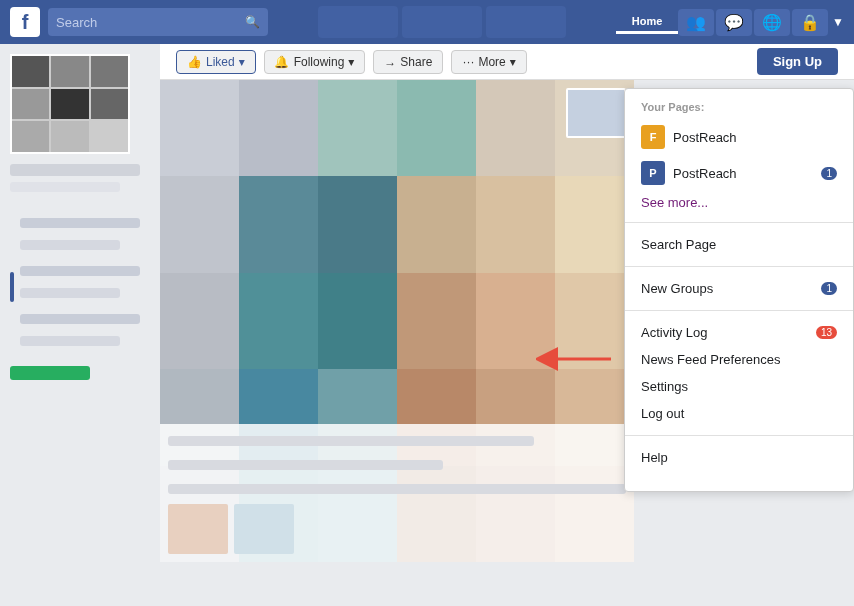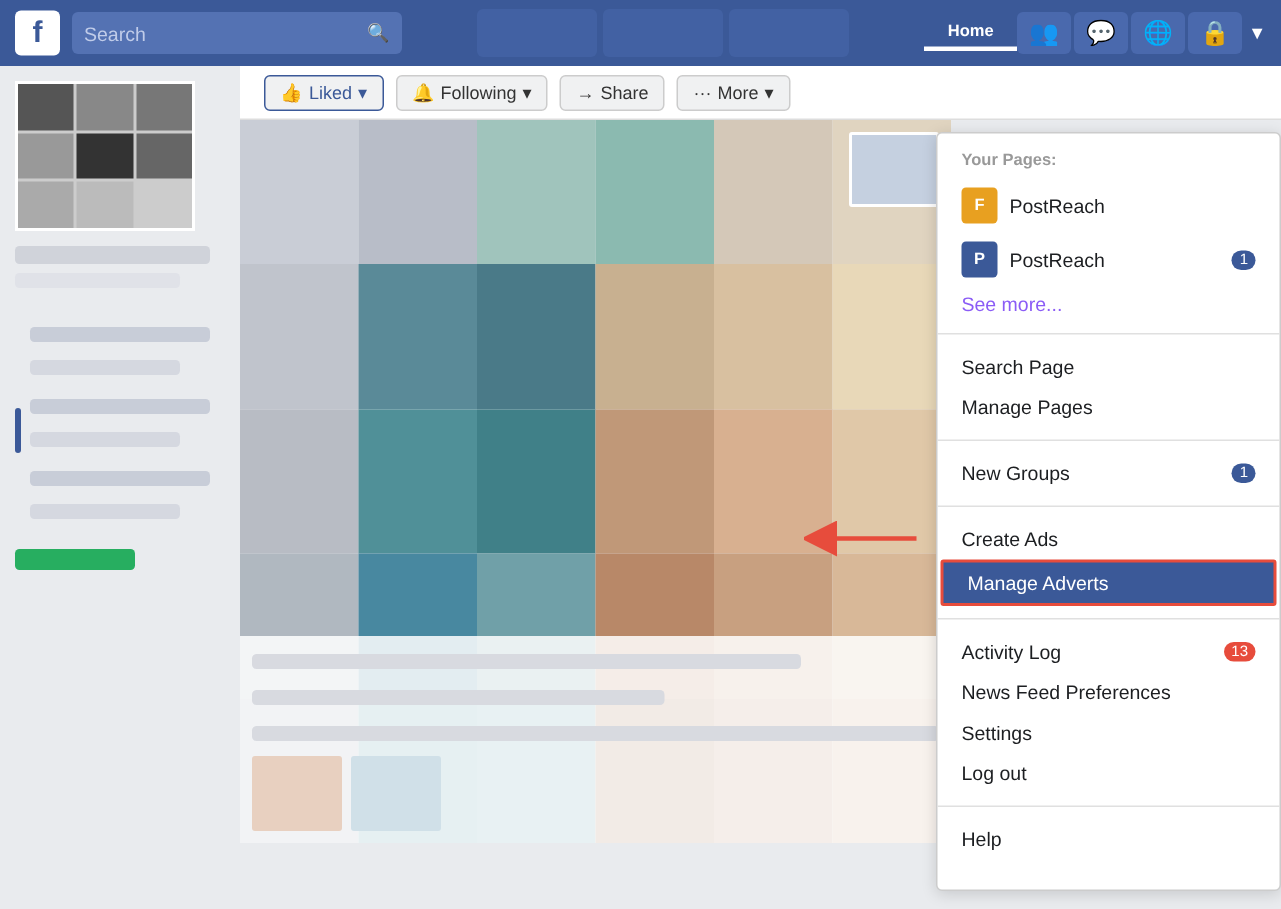--- a/index.html
+++ b/index.html
@@ -328,21 +328,21 @@
       border-radius: 8px;
       padding: 1px 5px;
       margin-left: auto;
     }
     .dropdown-badge.red {
       background: #e74c3c;
     }
     .see-more-link {
       padding: 4px 16px;
       font-size: 13px;
-      color: #8b5cf6;
+      color: #701a75;
       cursor: pointer;
     }
 
     
     .red-arrow {
       position: absolute;
       right: 238px;
       top: 295px;
       z-index: 300;
       pointer-events: none;
@@ -440,20 +440,21 @@
       </div>
       <div class="action-btn">
         <span>→</span>
         <span>Share</span>
       </div>
       <div class="action-btn">
         <span>···</span>
         <span>More</span>
         <span>▾</span>
       </div>
+      <div class="signup-btn">Sign Up</div>
     </div>
 
     <div class="cover-area">
       <div class="cover-image">
         <div class="cover-blur">
           <div class="cover-cell"></div>
             <div class="cover-cell"></div>
             <div class="cover-cell"></div>
           <div class="cover-cell"></div>
             <div class="cover-cell"></div>
@@ -549,40 +550,29 @@
         <span>PostReach</span>
         <span class="dropdown-badge">1</span>
       </div>
       <div class="see-more-link">See more...</div>
     </div>
 
     <div class="dropdown-section">
       <div class="dropdown-item">
         <span>Search Page</span>
       </div>
-      <div class="dropdown-item">
-        <span>Manage Pages</span>
-      </div>
     </div>
 
     <div class="dropdown-section">
       <div class="dropdown-item">
         <span>New Groups</span>
         <span class="dropdown-badge">1</span>
       </div>
     </div>
 
-    <div class="dropdown-section">
-      <div class="dropdown-item">
-        <span>Create Ads</span>
-      </div>
-      <div class="dropdown-item highlighted">
-        <span>Manage Adverts</span>
-      </div>
-    </div>
 
     <div class="dropdown-section">
       <div class="dropdown-item">
         <span>Activity Log</span>
         <span class="dropdown-badge red">13</span>
       </div>
       <div class="dropdown-item">
         <span>News Feed Preferences</span>
       </div>
       <div class="dropdown-item">

